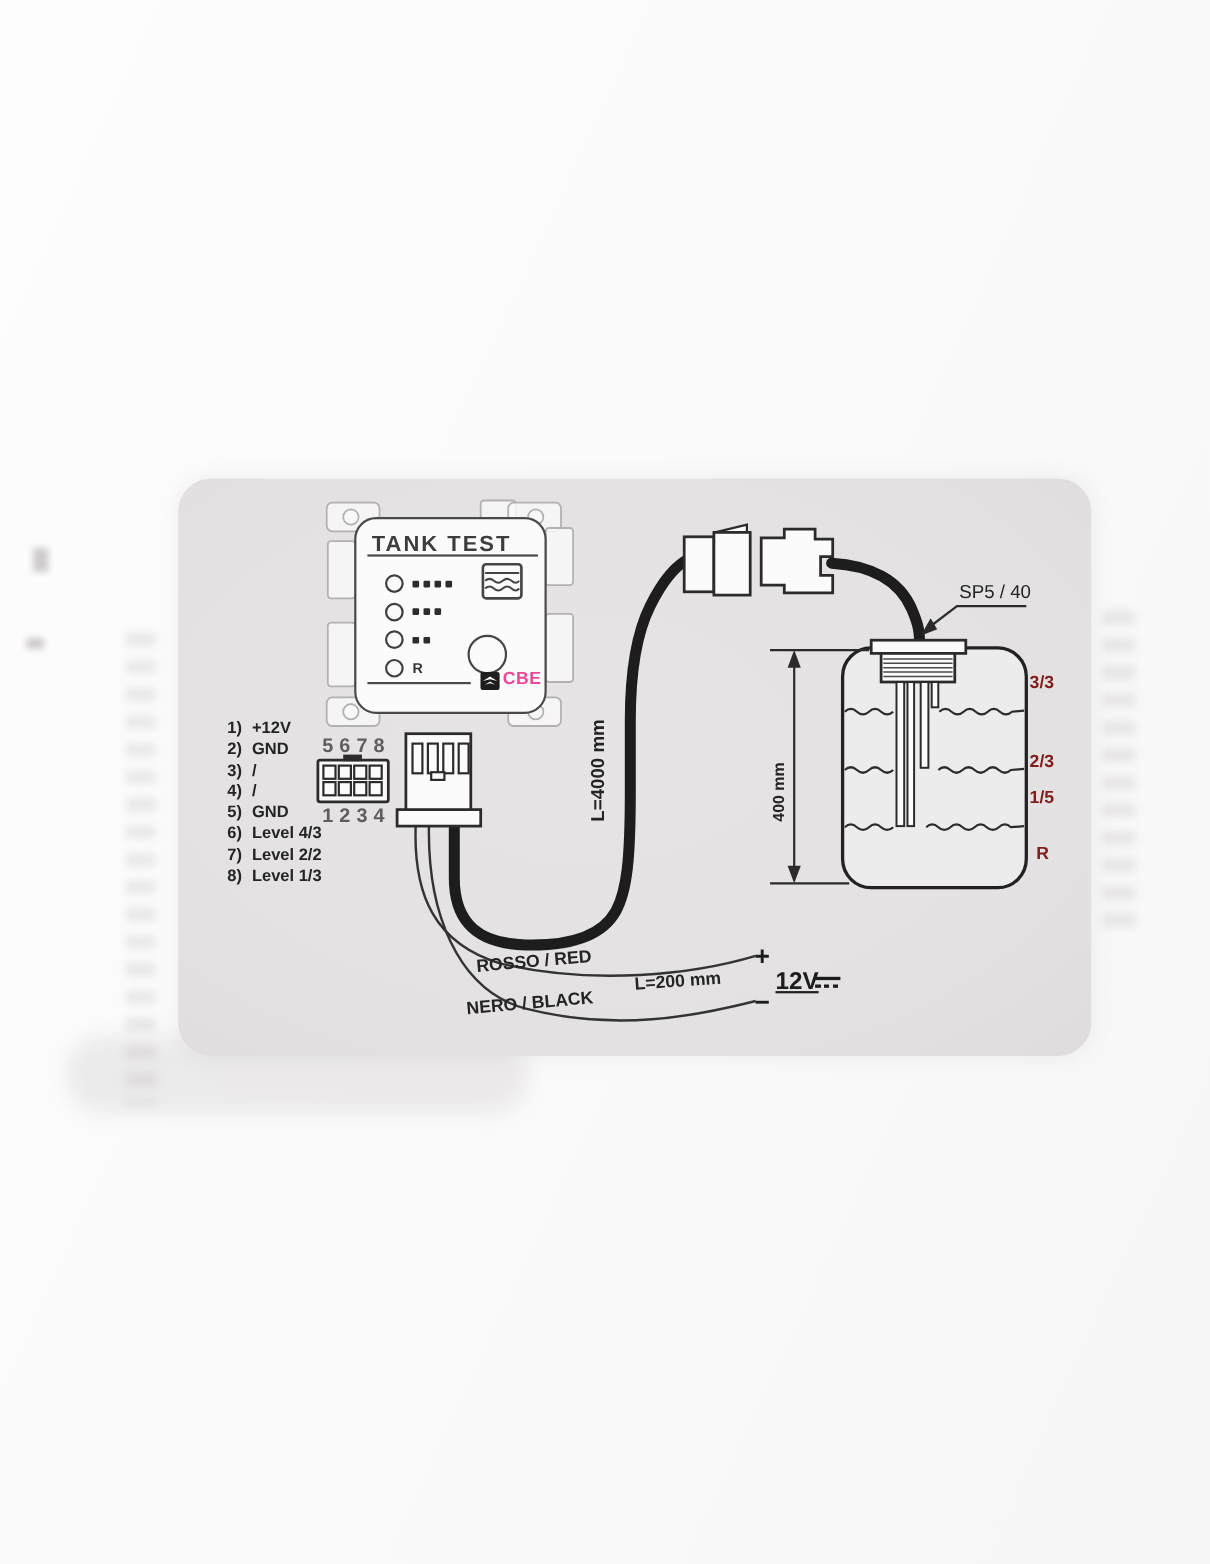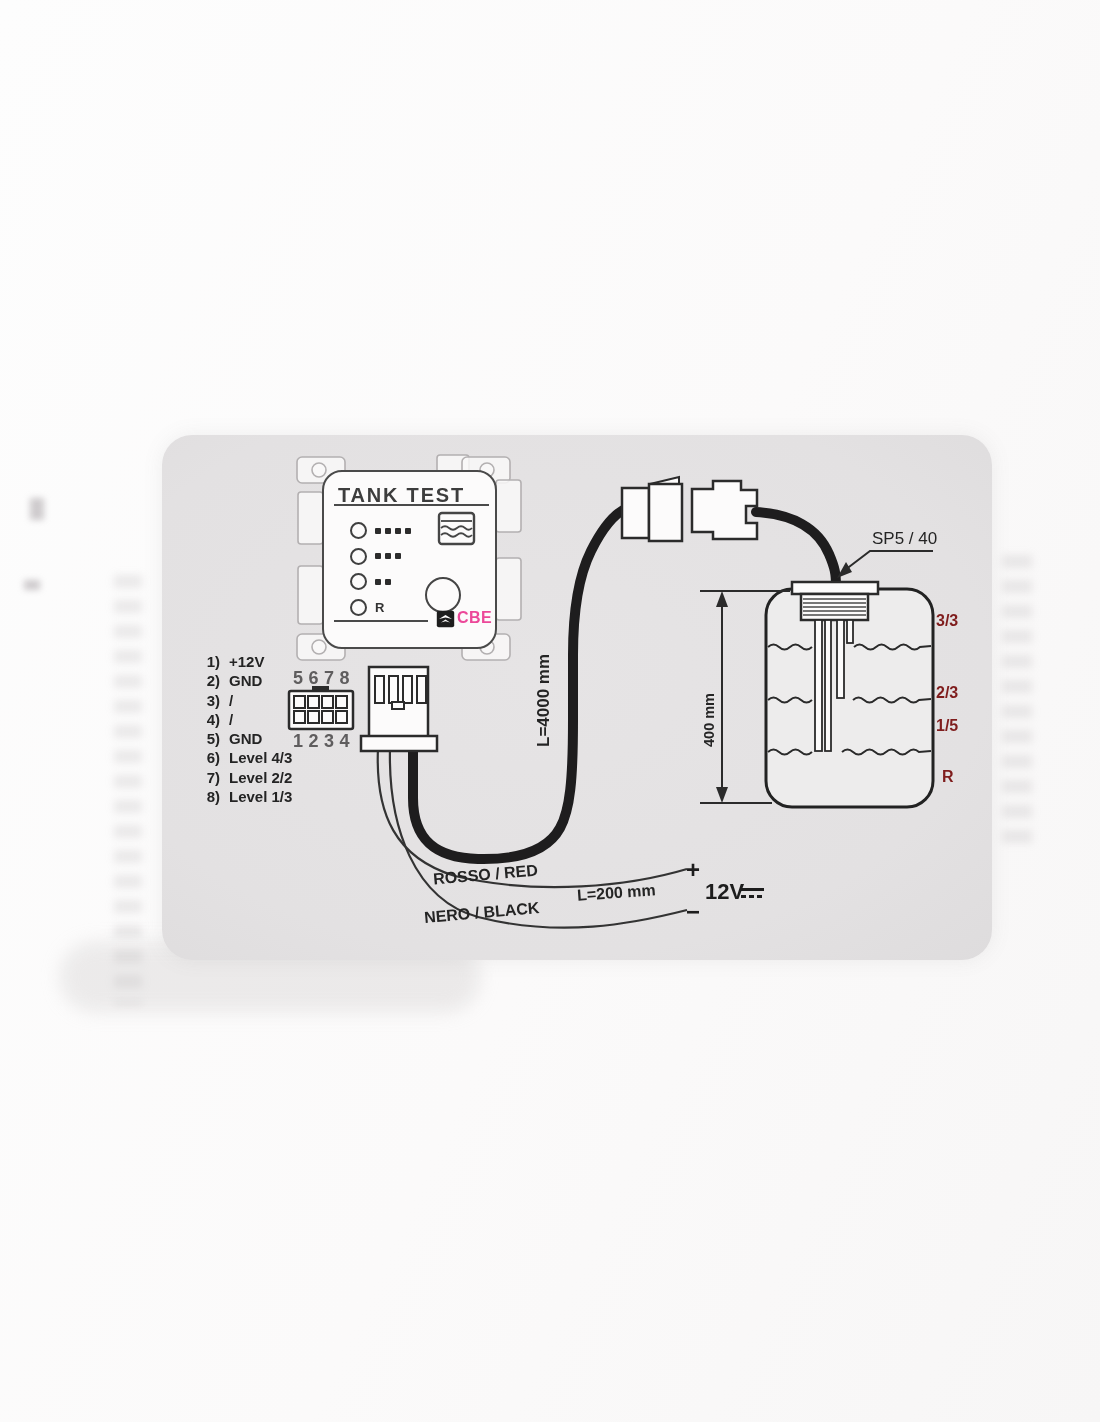--- a/index.html
+++ b/index.html
@@ -47,21 +47,21 @@
   .conn-num{font-size:18px;font-weight:600;letter-spacing:5.5px;color:#5f5d5e;z-index:3;text-align:center;}
   
   .rot90{transform:rotate(-90deg);transform-origin:0 0;white-space:nowrap;z-index:3;}
   .cable-len{left:534px;top:747px;font-size:17px;font-weight:700;color:#242424;}
   .dim-label{left:701px;top:747px;font-size:14.5px;font-weight:700;color:#242424;}
   .probe-label{left:872px;top:529px;font-size:17px;font-weight:400;color:#242424;z-index:3;}
   .level-label{font-size:16px;font-weight:700;color:#7f1d1d;z-index:3;}
   .wire-label{font-size:16px;font-weight:600;color:#242424;white-space:nowrap;z-index:3;}
   .len200{left:577px;top:884px;font-size:16px;font-weight:700;transform:rotate(-4deg);}
   .sign{font-size:24px;font-weight:700;color:#1d1d1d;z-index:3;}
-  .voltage{left:705px;top:879px;font-size:22px;font-weight:800;color:#1d1d1d;z-index:3;}
+  .voltage{left:705px;top:879px;font-size:22px;font-weight:800;color:#1d1d1d;z-index:3;text-decoration:underline;}
   .dc-solid{left:741px;top:888px;width:23px;height:3px;background:#1d1d1d;z-index:3;}
   .dc-dashed{left:741px;top:895px;width:23px;height:3px;z-index:3;
     background:repeating-linear-gradient(90deg,#1d1d1d 0 5px,transparent 5px 8px);}
 </style>
 </head>
 <body>
 
 <div class="abs smudge" style="left:114px;top:575px;width:28px;height:430px;"></div>
 <div class="abs smudge" style="left:1002px;top:555px;width:30px;height:290px;"></div>
 <div class="abs wash" style="left:60px;top:942px;width:420px;height:70px;"></div>

